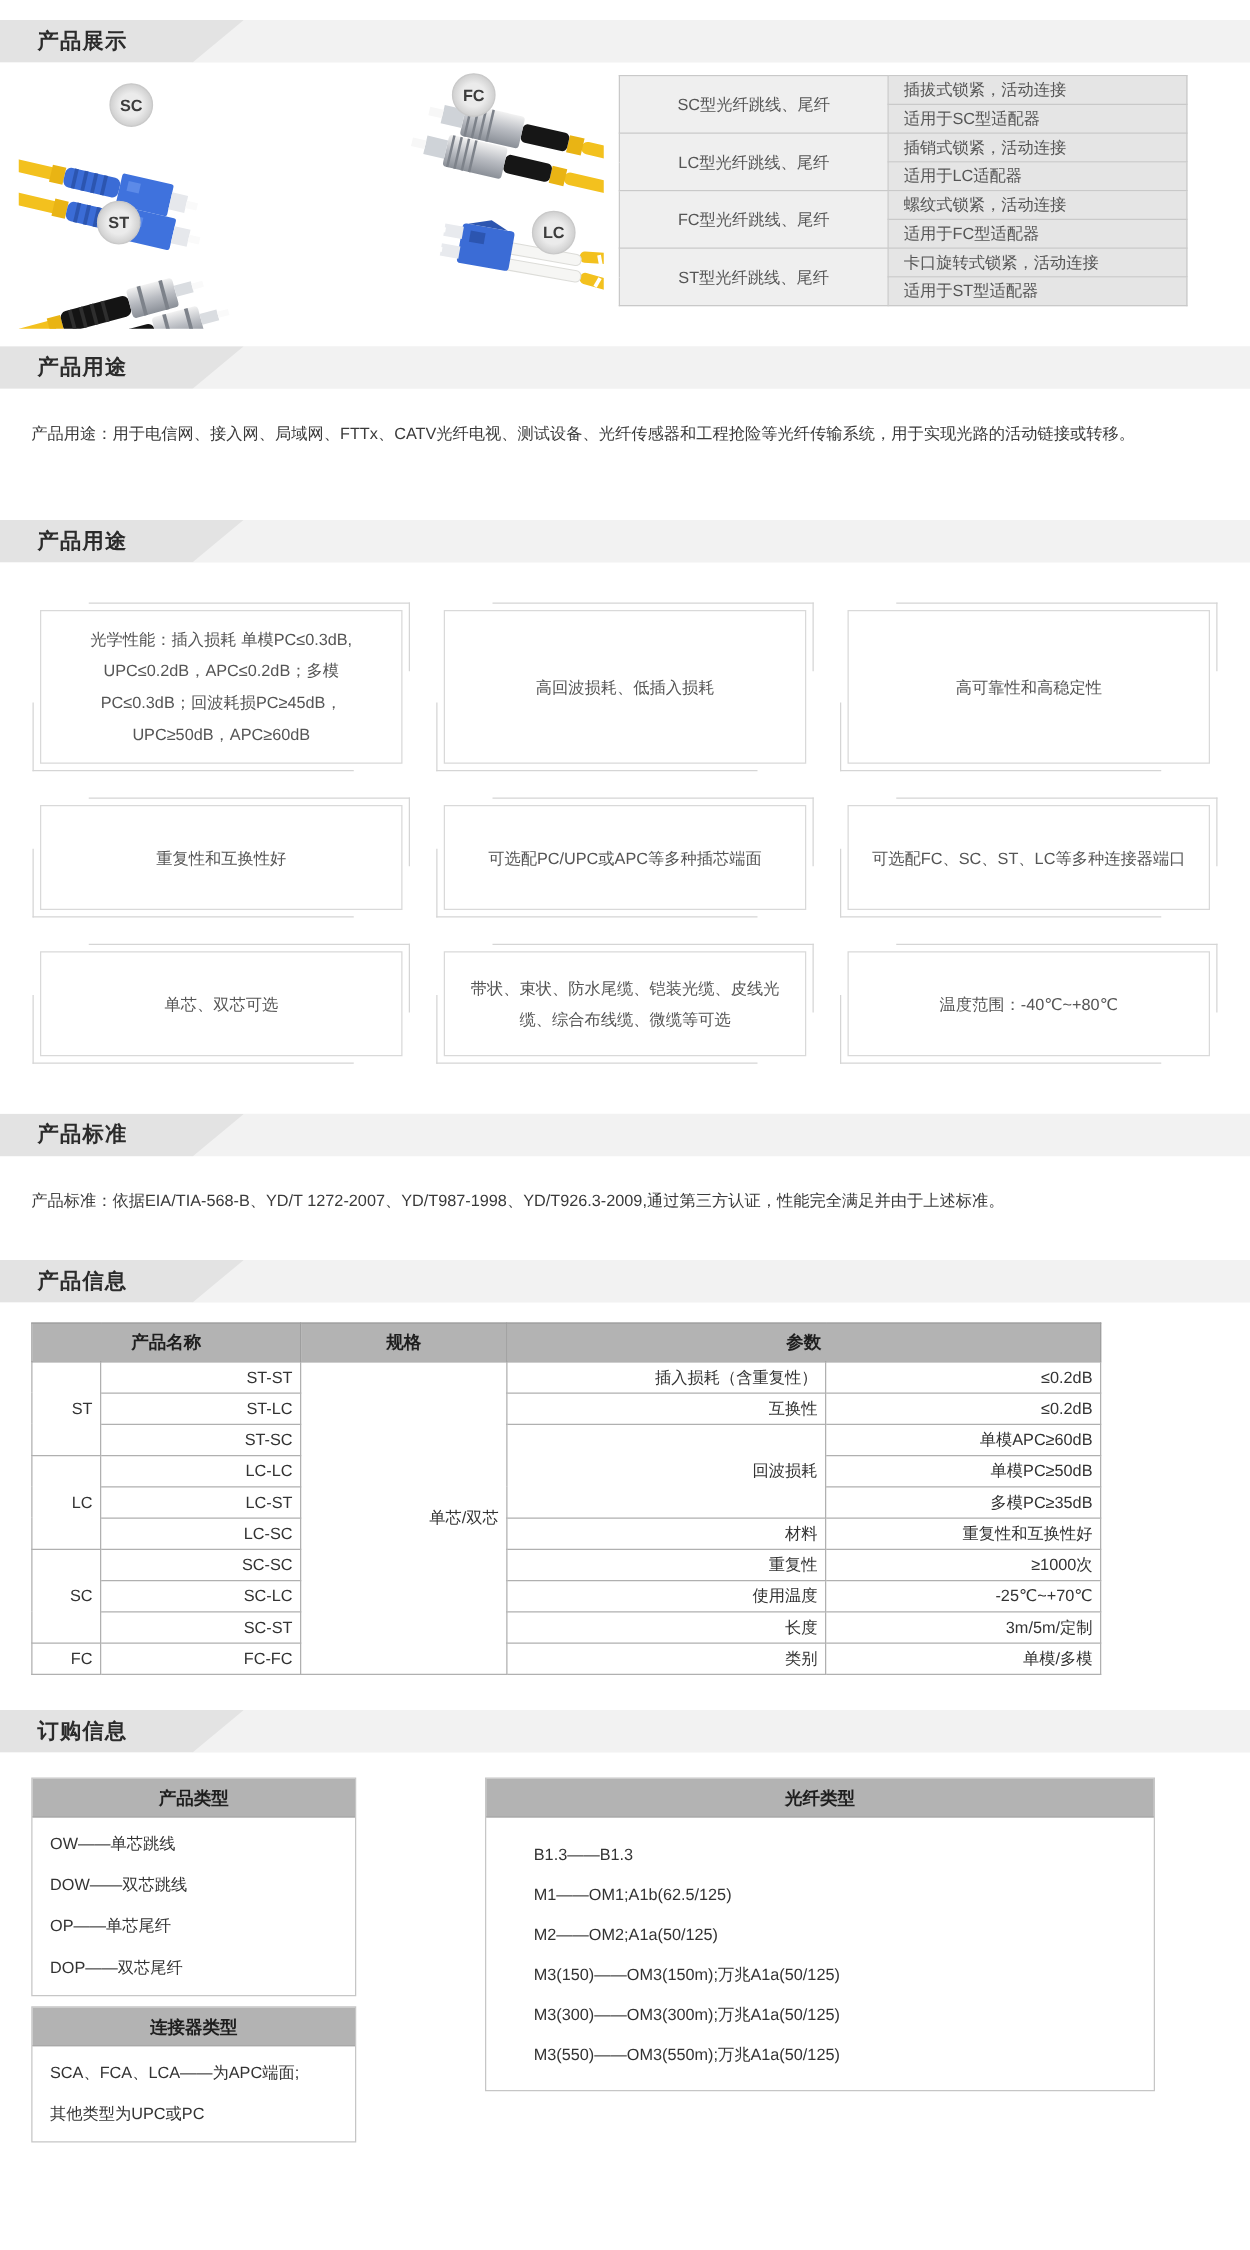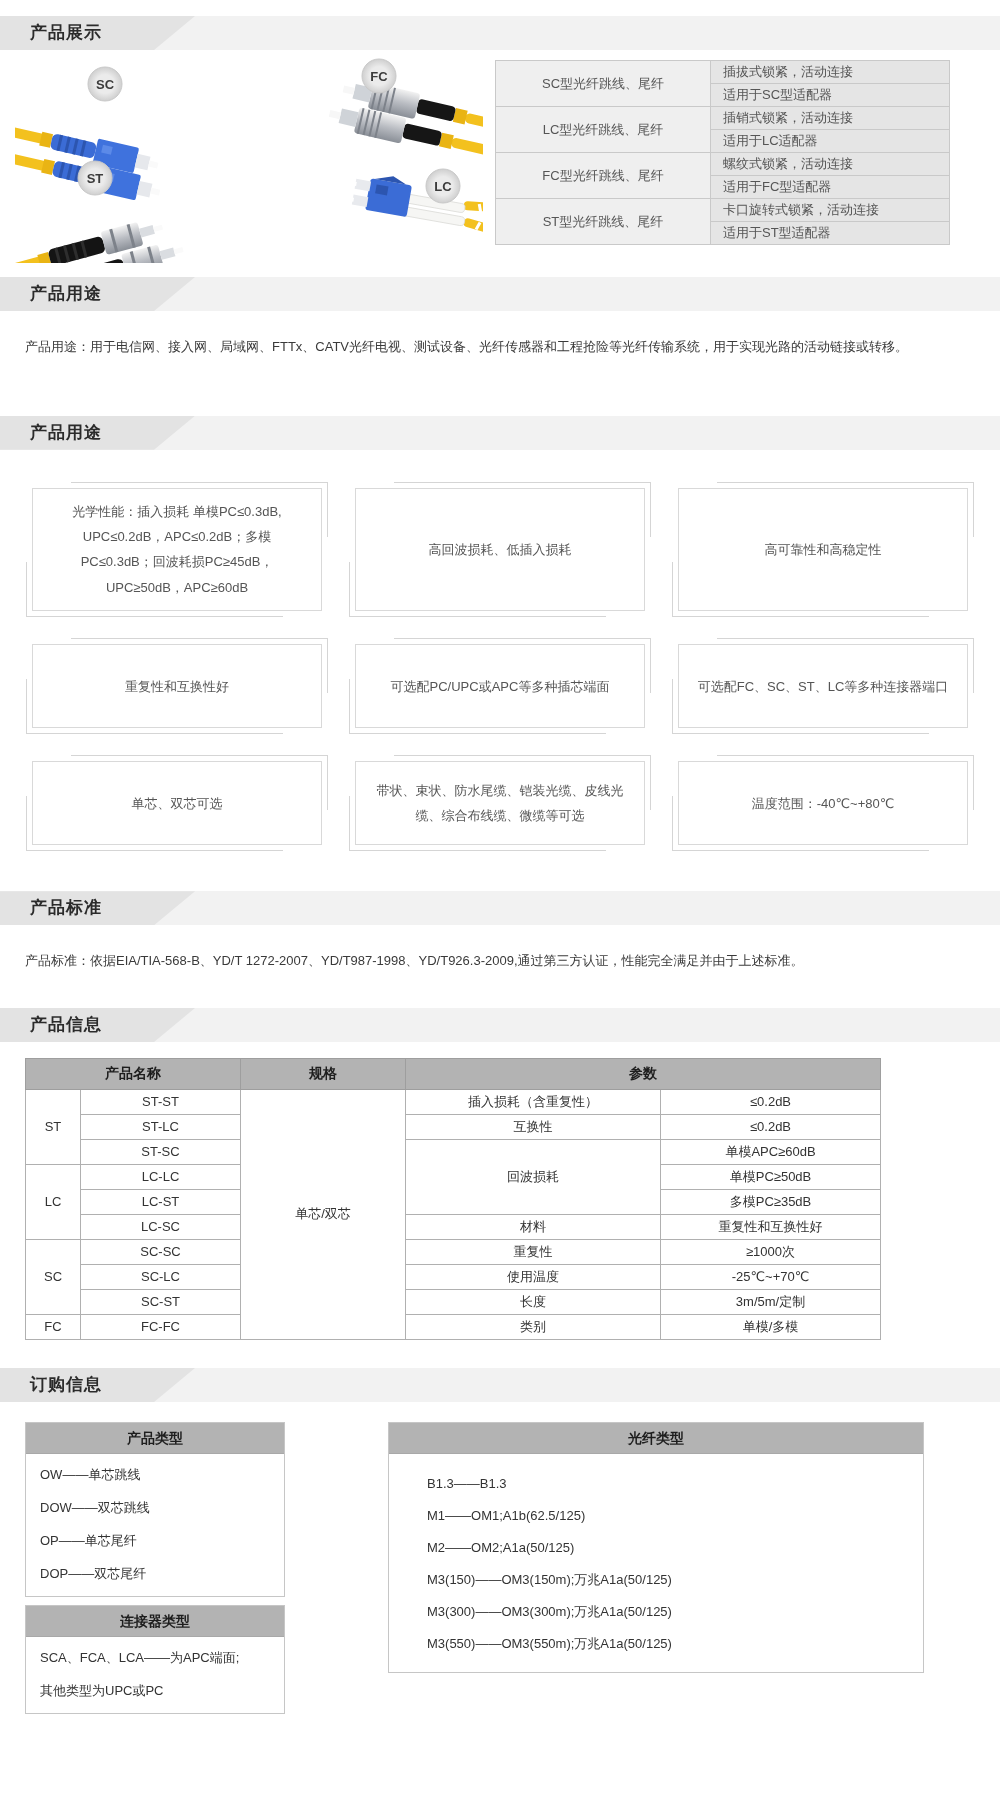--- a/index.html
+++ b/index.html
@@ -31,21 +31,21 @@
     min-height:84px;display:flex;align-items:center;justify-content:center;
     text-align:center;padding:10px 16px;font-size:13px;line-height:1.95;color:#555;}
   .fbox::before{content:"";position:absolute;top:-7px;right:-7px;left:38px;height:54px;
     border-top:1px solid #d5d5d5;border-right:1px solid #d5d5d5;pointer-events:none;}
   .fbox::after{content:"";position:absolute;bottom:-7px;left:-7px;right:38px;height:54px;
     border-bottom:1px solid #d5d5d5;border-left:1px solid #d5d5d5;pointer-events:none;}
   
   .itable{border-collapse:collapse;margin:16px 25px 0 25px;table-layout:fixed;width:855px;}
   .itable th{background:#b3b3b3;border:1px solid #9e9e9e;color:#1e1e1e;font-size:14px;
     font-weight:bold;height:28px;}
-  .itable td{border:1px solid #b0b0b0;font-size:13px;color:#333;height:24px;text-align:center;
+  .itable td{border:1px solid #b0b0b0;font-size:13px;color:#333;height:24px;text-align:right;
     padding:0 6px;background:#fff;overflow:hidden;white-space:nowrap;}
   
   .order-row{display:flex;align-items:flex-start;margin:20px 0 0 25px;}
   .obox{border:1px solid #c6c6c6;box-sizing:border-box;background:#fff;}
   .obox .ohead{background:#b3b3b3;border-bottom:1px solid #a8a8a8;height:30px;line-height:30px;
     text-align:center;font-size:14px;font-weight:bold;color:#1e1e1e;}
   .obox .oitem{font-size:13px;color:#333;line-height:33px;height:33px;padding-left:14px;
     white-space:nowrap;overflow:hidden;}
   .col-left{width:308px;flex:none;margin-right:55px;}
   .col-left .obox{width:260px;margin-bottom:8px;}

